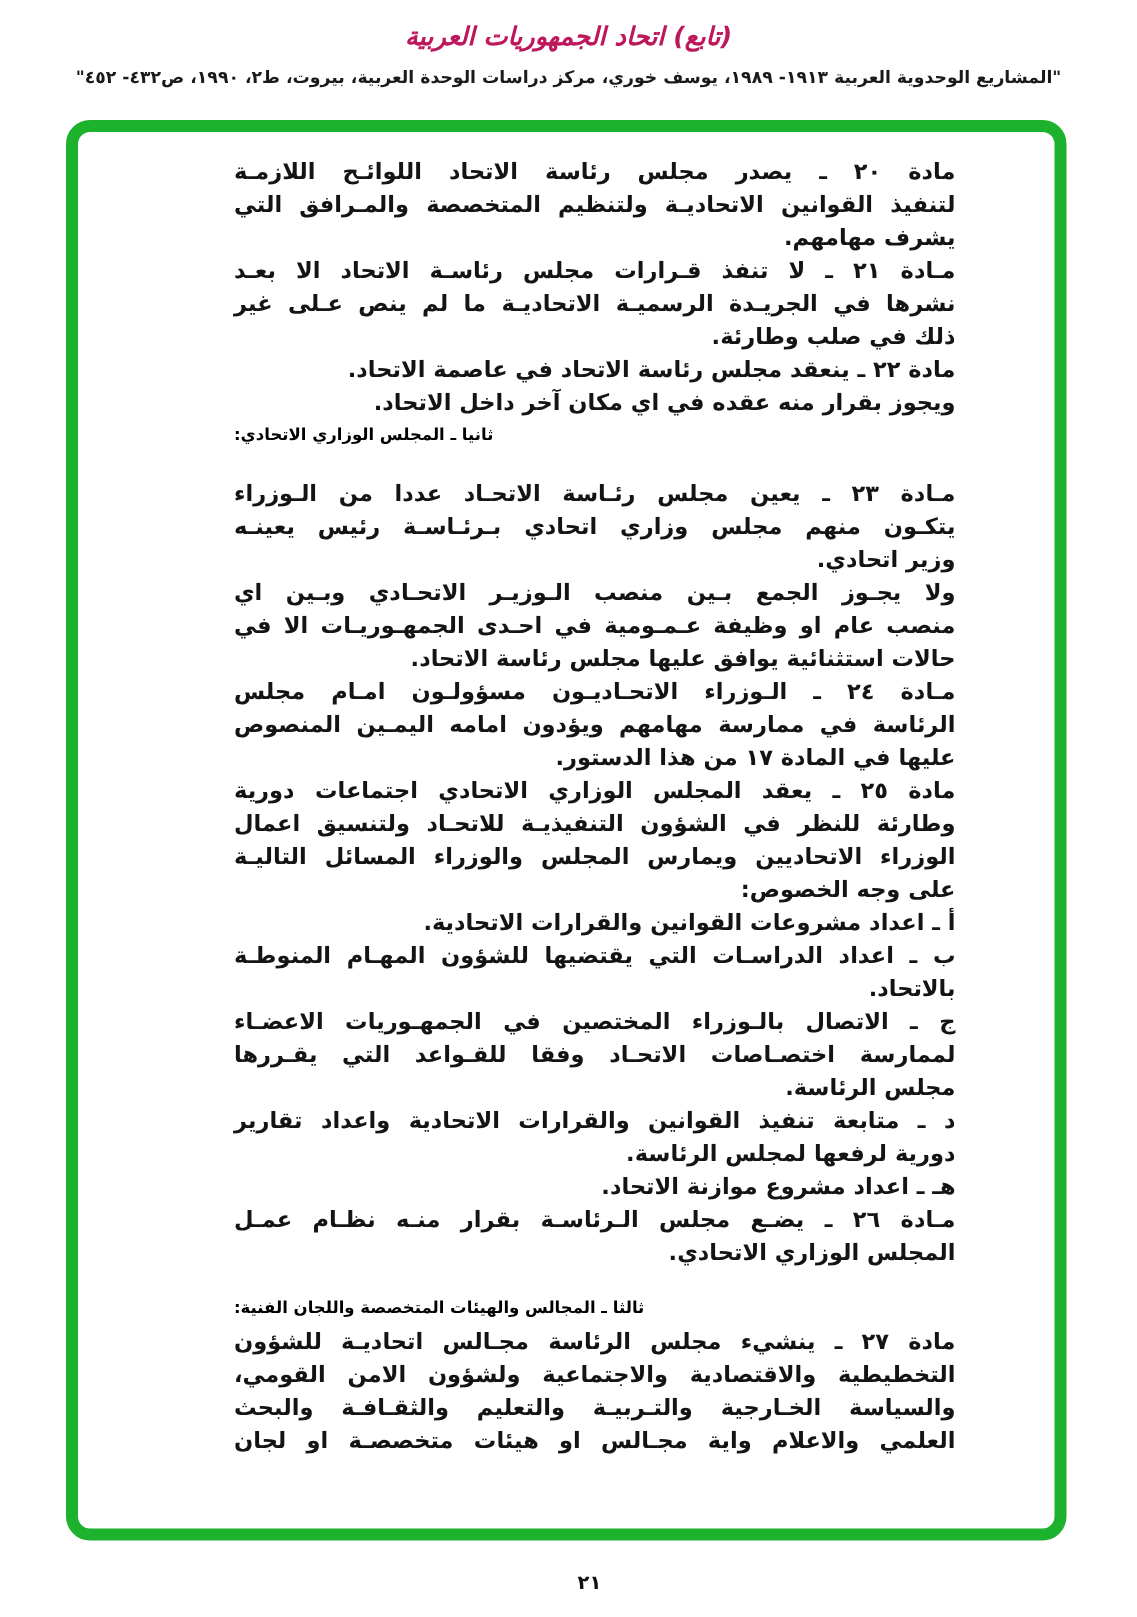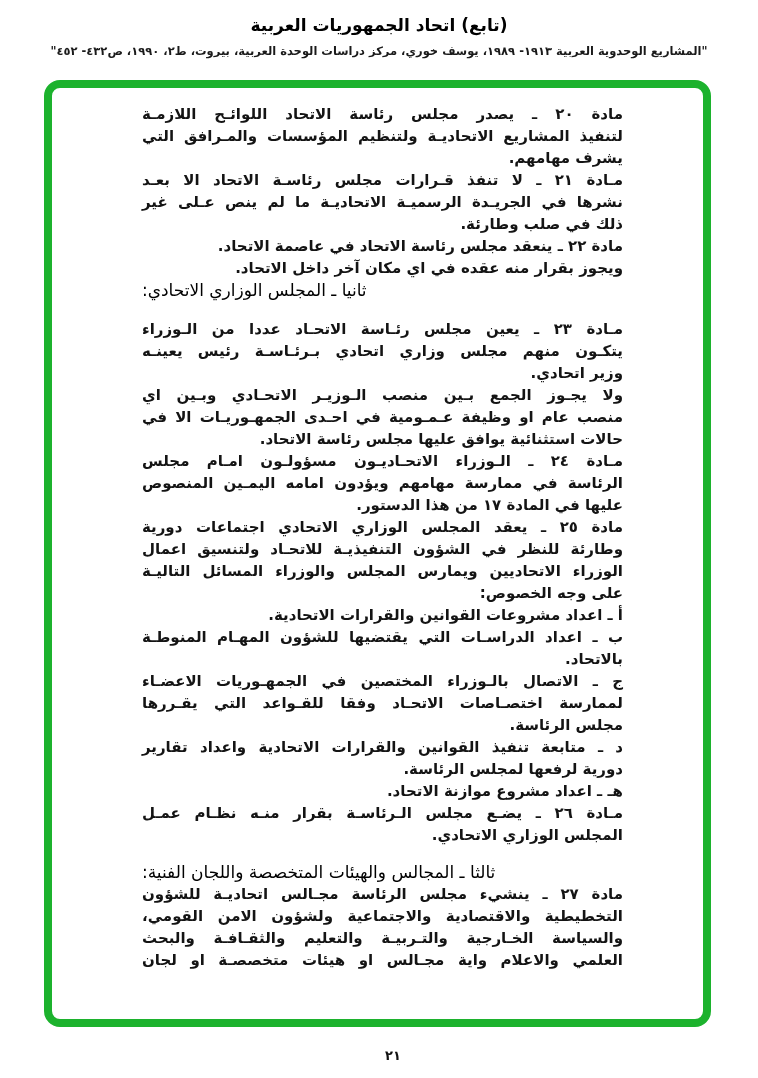--- a/index.html
+++ b/index.html
@@ -3,44 +3,45 @@
 <meta charset="utf-8">
 <style>
   html,body{margin:0;padding:0;}
   body{
     width:758px;height:1078px;position:relative;background:#ffffff;
     font-family:"DejaVu Sans",sans-serif;overflow:hidden;
   }
   .page{position:absolute;inset:0;}
   .header{position:absolute;top:0;left:0;width:758px;text-align:center;direction:rtl;}
   .title{
-    margin-top:15px;font-size:17px;font-weight:bold;color:#000000;
+    margin-top:15px;font-size:17px;font-weight:bold;color:#be185d;
     letter-spacing:0px;
+    font-style:italic;
   }
   .citation{
     margin-top:9px;font-size:11.5px;font-weight:bold;color:#1a1a1a;
     white-space:nowrap;
   }
   .green-frame{
     position:absolute;left:44px;top:80px;width:667px;height:947px;
     box-sizing:border-box;border:8px solid var(--frame,#1cb22d);border-radius:16px;
     background:transparent;
   }
   .doc-body{
-    position:absolute;left:142px;top:103px;width:481px;
+    position:absolute;left:156px;top:103px;width:481px;
     direction:rtl;color:#141414;font-weight:bold;font-size:15px;
   }
   .line{
     line-height:22px;text-align:right;white-space:normal;
   }
   .line.fill{
     text-align:justify;text-align-last:justify;text-justify:inter-word;
   }
   .heading{
-    line-height:22px;font-size:17px;font-weight:normal;color:#000;
+    line-height:22px;font-size:11px;font-weight:bold;color:#000;
     text-align:left;direction:rtl;
   }
   .heading.h1{margin-bottom:17px;}
   .heading.h2{margin-top:15px;}
   .page-number{
     position:absolute;left:358px;top:1048px;width:70px;text-align:center;
     font-size:13px;font-weight:bold;color:#111;direction:rtl;
   }
 </style>
 </head>
@@ -50,21 +51,21 @@
 
   <div class="header">
     <div class="title">(تابع) اتحاد الجمهوريات العربية</div>
     <div class="citation">"المشاريع الوحدوية العربية ١٩١٣- ١٩٨٩، يوسف خوري، مركز دراسات الوحدة العربية، بيروت، ط٢، ١٩٩٠، ص٤٣٢- ٤٥٢"</div>
   </div>
 
   <div class="green-frame"></div>
 
   <div class="doc-body" id="doc-body">
       <div class="line fill">مادة ٢٠ ـ يصدر مجلس رئاسة الاتحاد اللوائـح اللازمـة</div>
-      <div class="line fill">لتنفيذ المشاريع الاتحاديـة ولتنظيم المؤسسات والمـرافق التي</div>
+      <div class="line fill">لتنفيذ القوانين الاتحاديـة ولتنظيم المتخصصة والمـرافق التي</div>
       <div class="line">يشرف مهامهم.</div>
       <div class="line fill">مـادة ٢١ ـ لا تنفذ قـرارات مجلس رئاسـة الاتحاد الا بعـد</div>
       <div class="line fill">نشرها في الجريـدة الرسميـة الاتحاديـة ما لم ينص عـلى غير</div>
       <div class="line">ذلك في صلب وطارئة.</div>
       <div class="line">مادة ٢٢ ـ ينعقد مجلس رئاسة الاتحاد في عاصمة الاتحاد.</div>
       <div class="line">ويجوز بقرار منه عقده في اي مكان آخر داخل الاتحاد.</div>
       <div class="heading h1">ثانيا ـ المجلس الوزاري الاتحادي:</div>
       <div class="line fill">مـادة ٢٣ ـ يعين مجلس رئـاسة الاتحـاد عددا من الـوزراء</div>
       <div class="line fill">يتكـون منهم مجلس وزاري اتحادي بـرئـاسـة رئيس يعينـه</div>
       <div class="line">وزير اتحادي.</div>

